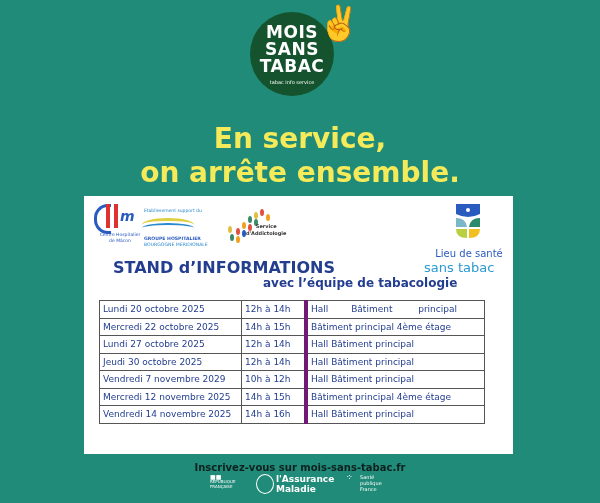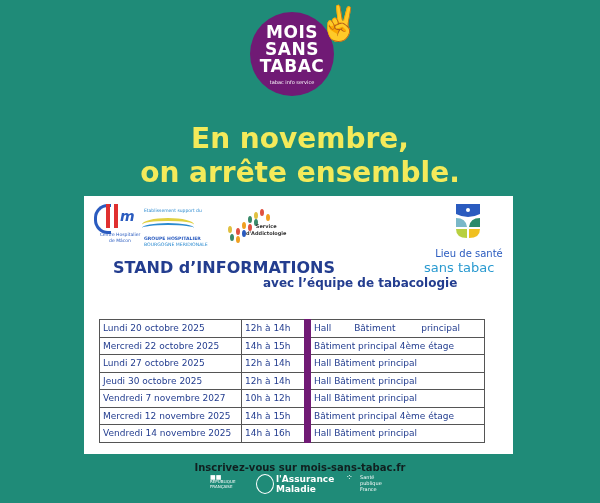--- a/index.html
+++ b/index.html
@@ -1,17 +1,17 @@
 <!DOCTYPE html>
 <html><head>
 <meta charset="utf-8">
 <style>
   html,body{margin:0;padding:0;}
   body{width:600px;height:503px;background:#1f8b78;position:relative;overflow:hidden;font-family:"DejaVu Sans",sans-serif;}
-  .logo-circle{position:absolute;left:250px;top:12px;width:84px;height:84px;border-radius:50%;background:#701a75;display:flex;flex-direction:column;align-items:center;justify-content:center;color:#fff;}
+  .logo-circle{position:absolute;left:250px;top:12px;width:84px;height:84px;border-radius:50%;background:#14532d;display:flex;flex-direction:column;align-items:center;justify-content:center;color:#fff;}
   .logo-line{font-family:"DejaVu Sans",sans-serif;font-weight:bold;font-size:17px;line-height:17px;letter-spacing:0.5px;}
   .logo-sub{font-size:5px;margin-top:4px;}
   .hand{position:absolute;left:318px;top:6px;font-size:34px;line-height:34px;}
   .headline{position:absolute;left:0;top:122px;width:600px;text-align:center;color:#f4ea5a;font-family:"DejaVu Sans",sans-serif;font-weight:bold;font-size:28px;line-height:34px;}
   .card{position:absolute;left:84px;top:196px;width:429px;height:258px;background:#fff;}
   .chm{position:absolute;left:10px;top:8px;width:50px;height:30px;}
   .chm .bar{position:absolute;top:0;width:4px;height:24px;background:#e03030;}
   .chm .arc{position:absolute;left:0;top:0;width:14px;height:24px;border:3px solid #2a5bbf;border-right:none;border-radius:14px 0 0 14px;}
   .chm .m{position:absolute;left:26px;top:4px;color:#2a5bbf;font-size:14px;font-style:italic;font-weight:bold;}
   .chm-label{position:absolute;left:4px;top:36px;width:64px;text-align:center;font-size:4.5px;color:#2a5bbf;line-height:6px;}
@@ -21,45 +21,45 @@
   .gh-label{position:absolute;left:60px;top:40px;font-size:4.6px;color:#2a5bbf;line-height:6px;font-weight:bold;}
   .gh-label .s{color:#2a8ad0;font-weight:normal;}
   .addicto{position:absolute;left:138px;top:10px;width:58px;height:40px;}
   .leaf{position:absolute;width:4px;height:7px;border-radius:50%;}
   .addicto-label{position:absolute;left:162px;top:27px;font-size:5px;line-height:7px;text-align:center;font-weight:bold;color:#333;}
   .lieu-logo{position:absolute;left:370px;top:6px;width:28px;height:38px;}
   .lieu-title{position:absolute;left:340px;top:52px;width:90px;text-align:center;color:#2a5bbf;font-size:10px;line-height:12px;}
   .lieu-sub{position:absolute;left:340px;top:64px;width:90px;text-align:left;color:#2a9ad0;font-size:13px;}
   .stand{position:absolute;left:29px;top:64px;color:#233d8f;font-weight:bold;font-size:16px;line-height:15px;}
   .stand2{position:absolute;left:147px;top:80px;color:#233d8f;font-weight:bold;font-size:12px;line-height:15px;margin-left:32px;}
-  table{position:absolute;left:15px;top:104px;width:386px;border-collapse:collapse;font-size:9px;color:#233d8f;font-family:"DejaVu Sans",sans-serif;margin-top:19px;}
+  table{position:absolute;left:15px;top:104px;width:386px;border-collapse:collapse;font-size:9px;color:#233d8f;font-family:"DejaVu Sans",sans-serif;}
   td{border:1px solid #555;height:16.5px;padding:0 3px;white-space:nowrap;}
   td.c1{width:135px;}
-  td.c2{width:56px;border-right:7px solid #701a75;}
+  td.c2{width:56px;border-right:4px solid #701a75;}
   .footer-text{position:absolute;left:0;top:456px;width:600px;text-align:center;font-weight:bold;font-size:10px;color:#102020;margin-top:6px;}
   .partners{position:absolute;left:200px;top:472px;width:220px;height:26px;color:#fff;}
   .rf{position:absolute;left:10px;top:2px;font-size:4px;line-height:5px;}
   .am{position:absolute;left:62px;top:2px;font-size:9px;line-height:10px;font-weight:bold;}
   .am-icon{position:absolute;left:56px;top:2px;width:16px;height:18px;border:1px solid #fff;border-radius:50%;}
   .sp{position:absolute;left:160px;top:2px;font-size:5px;line-height:6px;}
   .sp-dots{position:absolute;left:146px;top:2px;font-size:8px;line-height:7px;}
 </style>
 </head>
 <body>
 
 <div class="logo-circle">
   <div class="logo-line">MOIS</div>
   <div class="logo-line">SANS</div>
   <div class="logo-line">TABAC</div>
   <div class="logo-sub">tabac info service</div>
 </div>
 <div class="hand">✌️</div>
 
 <div class="headline">
-  <div>En novembre,</div>
+  <div>En service,</div>
   <div>on arrête ensemble.</div>
 </div>
 
 <div class="card">
   <div class="chm">
     <div class="arc"></div>
     <div class="bar" style="left:12px"></div>
     <div class="bar" style="left:20px"></div>
     <div class="m">m</div>
   </div>
@@ -122,21 +122,21 @@
           <td class="c1">Lundi 27 octobre 2025</td>
           <td class="c2">12h à 14h</td>
           <td>Hall Bâtiment principal</td>
         </tr>
       <tr>
           <td class="c1">Jeudi 30 octobre 2025</td>
           <td class="c2">12h à 14h</td>
           <td>Hall Bâtiment principal</td>
         </tr>
       <tr>
-          <td class="c1">Vendredi 7 novembre 2027</td>
+          <td class="c1">Vendredi 7 novembre 2029</td>
           <td class="c2">10h à 12h</td>
           <td>Hall Bâtiment principal</td>
         </tr>
       <tr>
           <td class="c1">Mercredi 12 novembre 2025</td>
           <td class="c2">14h à 15h</td>
           <td>Bâtiment principal 4ème étage</td>
         </tr>
       <tr>
           <td class="c1">Vendredi 14 novembre 2025</td>

